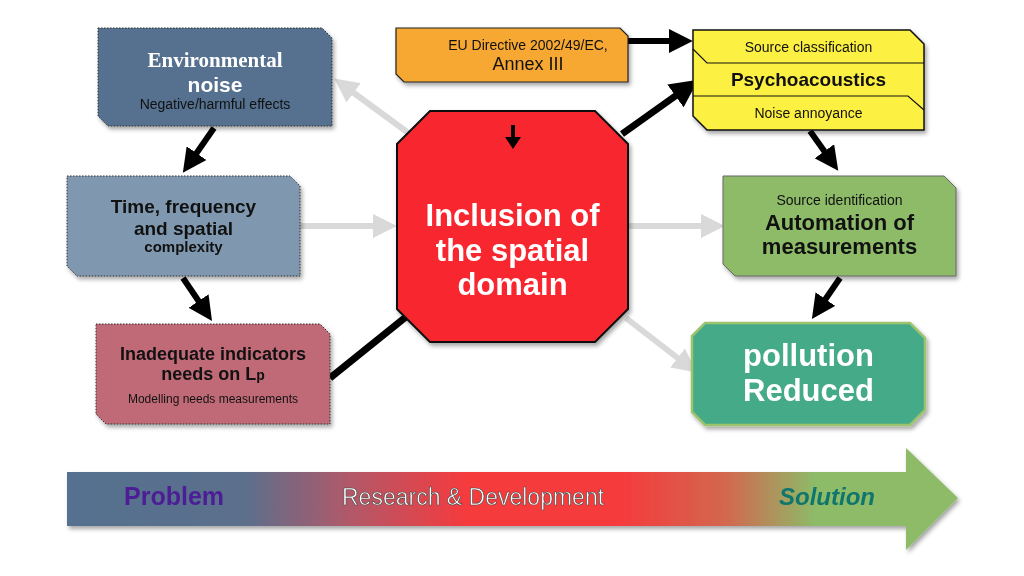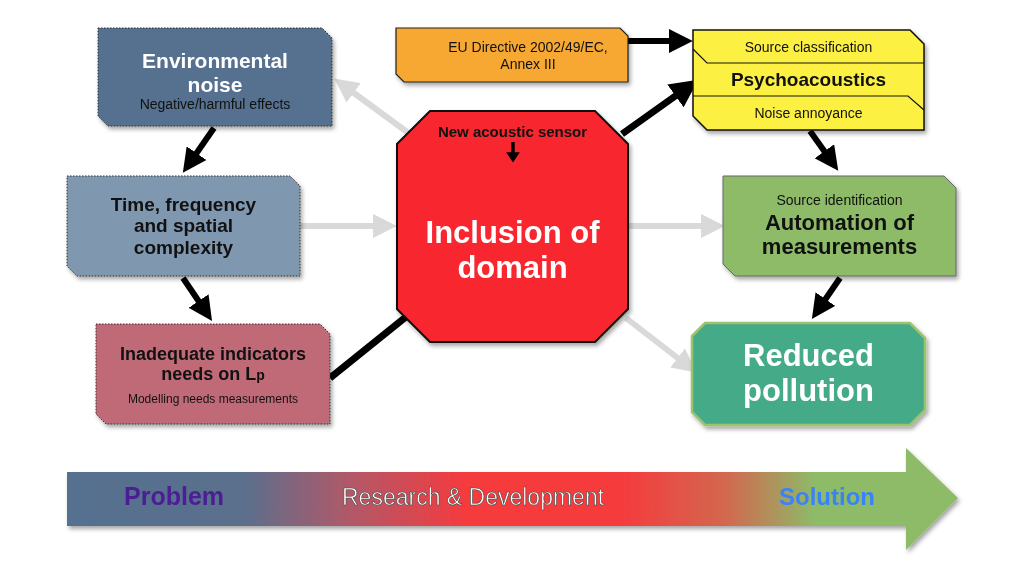--- a/index.html
+++ b/index.html
@@ -69,72 +69,72 @@
   <path filter="url(#shadow)" d="M430,111 L595,111 L628,144 L628,309 L595,342 L430,342 L397,309 L397,144 Z" fill="#F8282E" stroke="#111" stroke-width="2"></path>
 
   <path filter="url(#shadow)" d="M723,176 L944,176 L956,188 L956,276 L735,276 L723,264 Z" fill="#8DBB68" stroke="#666" stroke-width="1"></path>
 
   <path filter="url(#shadow)" d="M705,323 L910,323 L925,338 L925,410 L910,425 L705,425 L692,412 L692,336 Z" fill="#45AA88" stroke="#9CC36E" stroke-width="2.5"></path>
 
   <path filter="url(#shadow)" d="M67,472 L906,472 L906,448 L958,498 L906,550 L906,526 L67,526 Z" fill="url(#band-grad)"></path>
 </svg>
 
 <div class="node-text" style="left:98px;top:34px;width:234px;height:94px;">
-  <div class="t-big txt-white" style="font-size:21px;">Environmental</div>
+  <div class="t-big txt-white" style="font-size:21px;font-family:Liberation Serif, serif;">Environmental</div>
   <div class="t-big txt-white" style="font-size:21px;text-align:right;">noise</div>
   <div class="t-small txt-black" style="font-size:14px;margin-top:0;">Negative/harmful effects</div>
 </div>
 
 <div class="node-text" style="left:67px;top:178px;width:233px;height:96px;">
   <div class="t-big txt-black" style="font-size:19px;">Time, frequency</div>
   <div class="t-big txt-black" style="font-size:19px;">and spatial</div>
-  <div class="t-big txt-black" style="font-size:19px;">complexity</div>
+  <div class="t-big txt-black" style="font-size:15px;">complexity</div>
 </div>
 
 <div class="node-text" style="left:96px;top:328px;width:234px;height:94px;">
   <div class="t-big txt-black" style="font-size:18px;">Inadequate indicators</div>
   <div class="t-big txt-black" style="font-size:18px;">
     <span>needs on L</span><span style="font-size:14px;">p</span>
   </div>
   <div class="t-small txt-black" style="font-size:12px;margin-top:8px;">Modelling needs measurements</div>
 </div>
 
 <div class="node-text" style="left:396px;top:30px;width:264px;height:52px;">
   <div class="t-small txt-black" style="font-size:14px;">EU Directive 2002/49/EC,</div>
-  <div class="t-small txt-black" style="font-size:14px;">Annex III</div>
+  <div class="t-small txt-black" style="font-size:18px;">Annex III</div>
 </div>
 
 <div class="node-text" style="left:693px;top:34px;width:231px;height:26px;">
   <div class="t-small txt-black" style="font-size:14px;">Source classification</div>
 </div>
 <div class="node-text" style="left:693px;top:63px;width:231px;height:33px;">
   <div class="t-big txt-black" style="font-size:19px;">Psychoacoustics</div>
 </div>
 <div class="node-text" style="left:693px;top:100px;width:231px;height:26px;">
   <div class="t-small txt-black" style="font-size:14px;">Noise annoyance</div>
 </div>
 
 <div class="node-text" style="left:397px;top:124px;width:231px;height:40px;justify-content:flex-start;">
-  <div class="t-big txt-black" style="font-size:15px;">New acoustic sensor</div>
   <svg width="18" height="26" viewBox="0 0 18 26" style="margin-top:1px;">
     <rect x="7" y="0" width="4" height="14" fill="#000"></rect>
     <path d="M1,12 L17,12 L9,24 Z" fill="#000"></path>
   </svg>
 </div>
 <div class="node-text" style="left:397px;top:184px;width:231px;height:134px;">
   <div class="t-big txt-white" style="font-size:31px;">Inclusion of</div>
+  <div class="t-big txt-white" style="font-size:31px;">the spatial</div>
   <div class="t-big txt-white" style="font-size:31px;">domain</div>
 </div>
 
 <div class="node-text" style="left:723px;top:178px;width:233px;height:96px;">
   <div class="t-small txt-black" style="font-size:14px;">Source identification</div>
   <div class="t-big txt-black" style="font-size:22px;margin-top:2px;">Automation of</div>
   <div class="t-big txt-black" style="font-size:22px;">measurements</div>
 </div>
 
 <div class="node-text" style="left:692px;top:325px;width:233px;height:98px;">
+  <div class="t-big txt-white" style="font-size:31px;">pollution</div>
   <div class="t-big txt-white" style="font-size:31px;">Reduced</div>
-  <div class="t-big txt-white" style="font-size:31px;">pollution</div>
 </div>
 
 <div class="band-label" style="left:124px;top:482px;font-size:25px;color:#4c1d95;">Problem</div>
 <div class="band-label" style="left:342px;top:484px;font-size:23px;color:#fff;font-weight:normal;-webkit-text-stroke:0.6px #444;">Research &amp; Development</div>
-<div class="band-label" style="left:779px;top:483px;font-size:24px;color:#3b82f6;">Solution</div>
+<div class="band-label" style="left:779px;top:483px;font-size:24px;color:#0f766e;font-style:italic;">Solution</div>
 
 </body></html>

